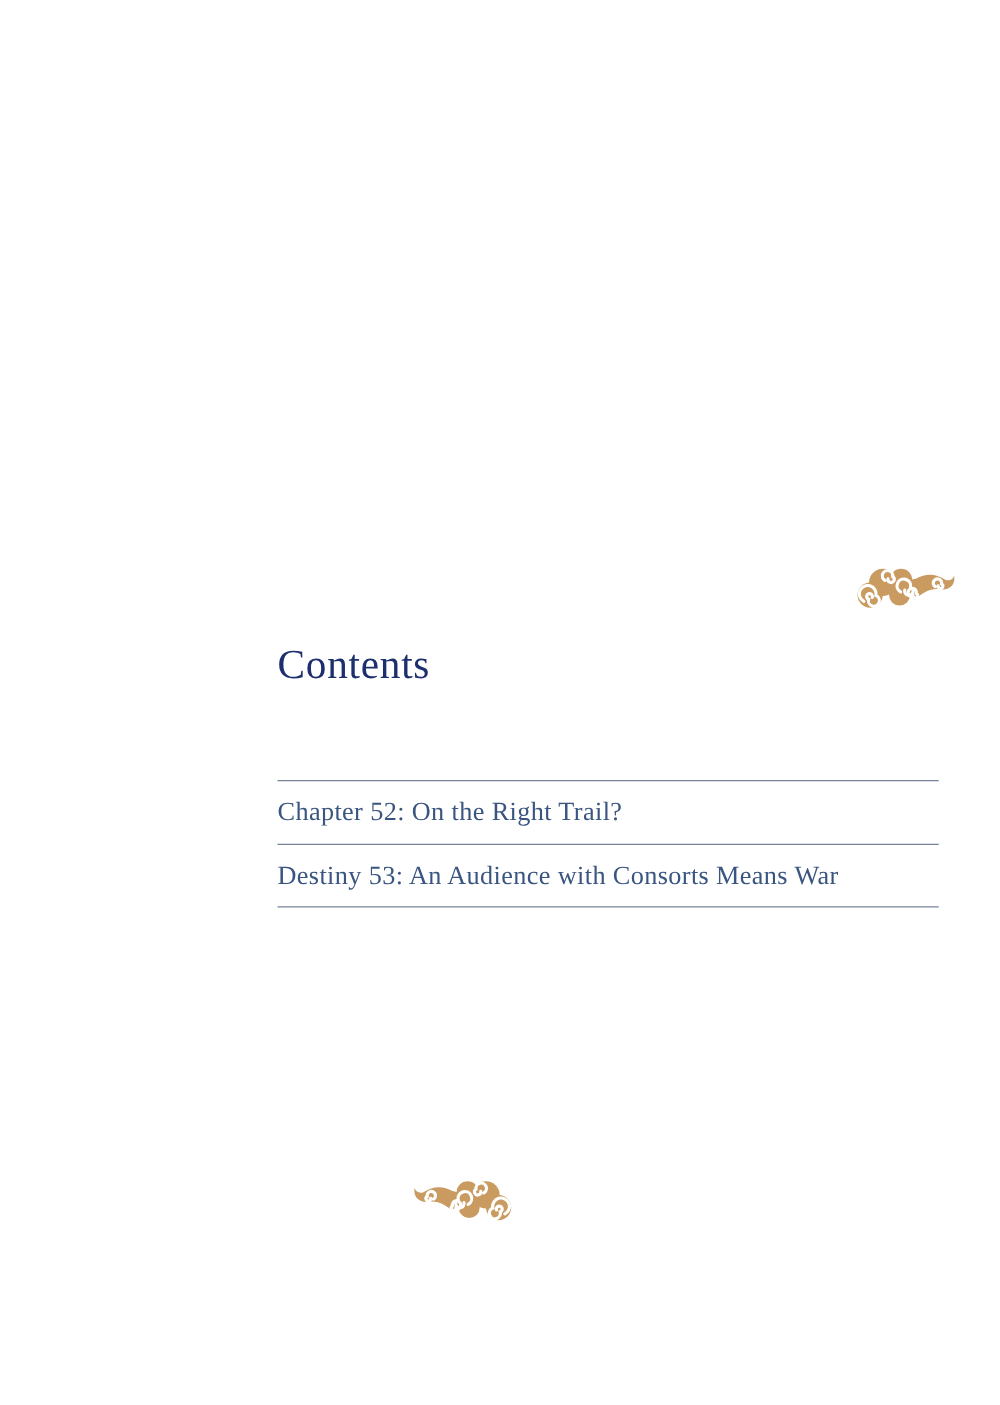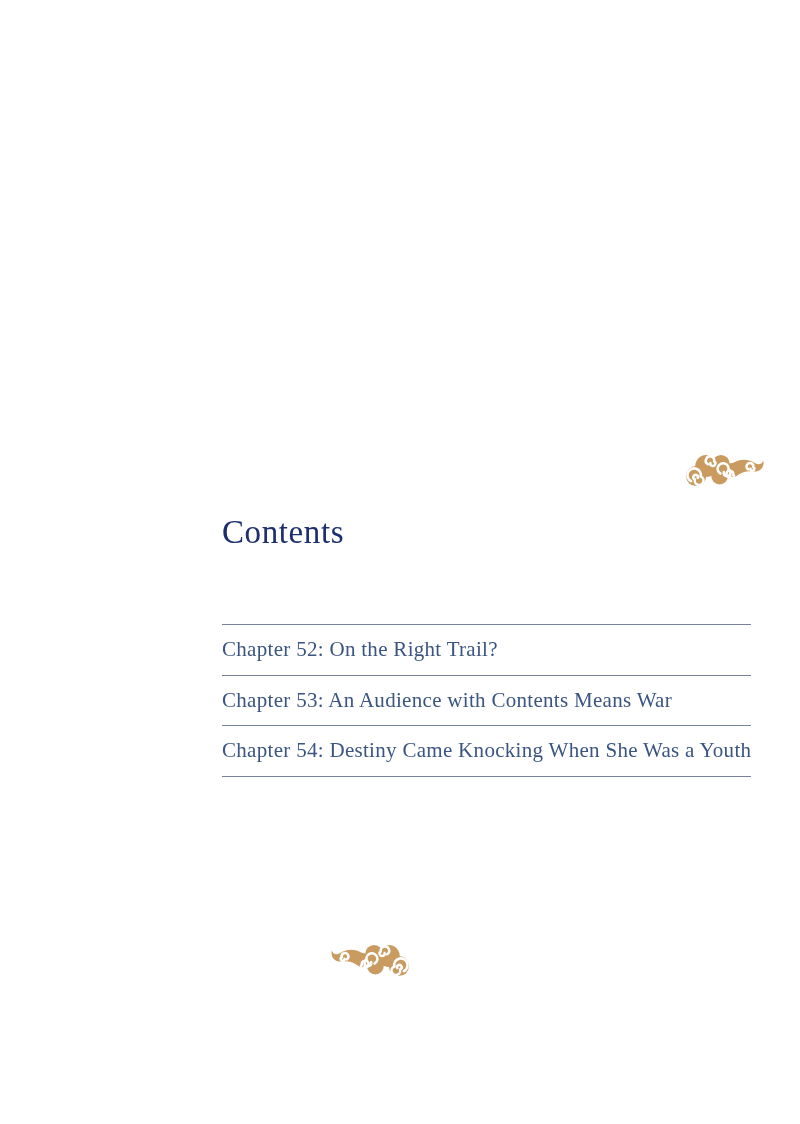--- a/index.html
+++ b/index.html
@@ -85,24 +85,21 @@
     </svg>
   </div>
 
   <h1 class="page-title">Contents</h1>
 
   <nav class="toc">
     <div class="toc-row">
       <span class="toc-label">Chapter 52: On the Right Trail?</span>
     </div>
     <div class="toc-row">
-      <span class="toc-label">Chapter 53: An Audience with Contents Means War</span>
-    </div>
-    <div class="toc-row">
-      <span class="toc-label">Chapter 54: Destiny Came Knocking When She Was a Youth</span>
+      <span class="toc-label">Destiny 53: An Audience with Consorts Means War</span>
     </div>
   </nav>
 
   <div class="ornament ornament-bottom">
     <svg viewBox="0 0 200 100" aria-hidden="true">
       <g class="cloud-fill">
         <circle cx="36" cy="62" r="24"></circle>
         <circle cx="60" cy="38" r="26"></circle>
         <circle cx="95" cy="33" r="21"></circle>
         <circle cx="92" cy="62" r="20"></circle>

